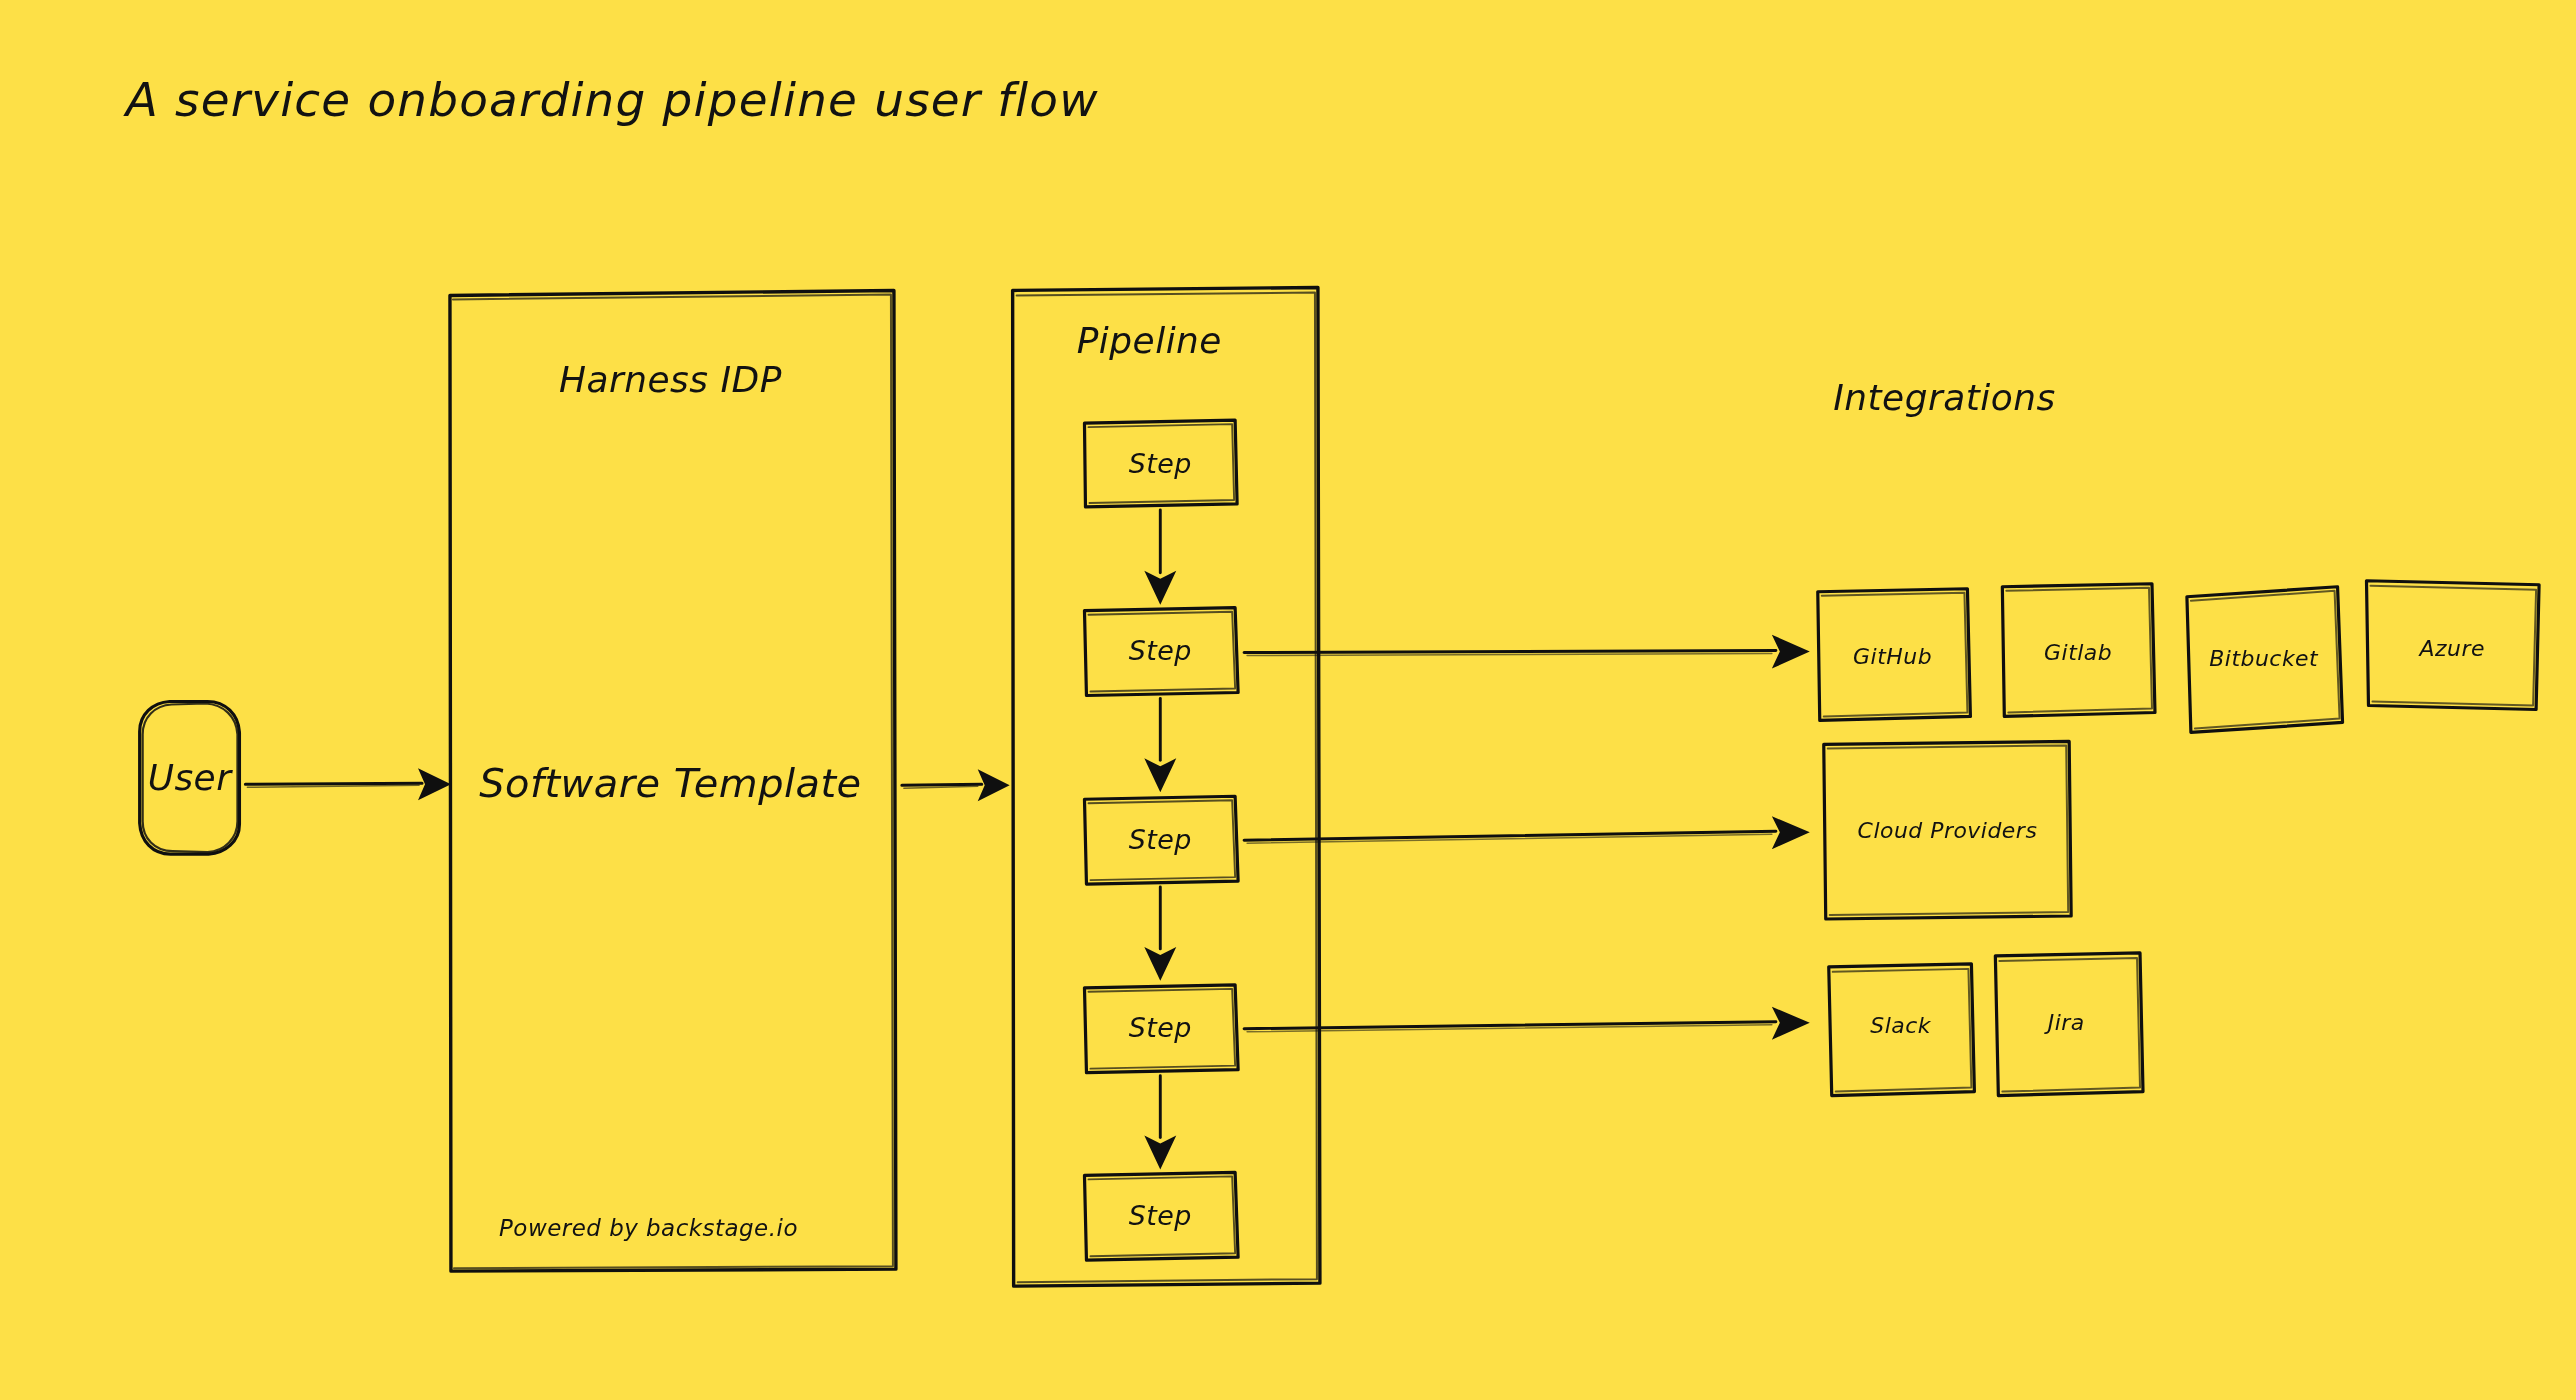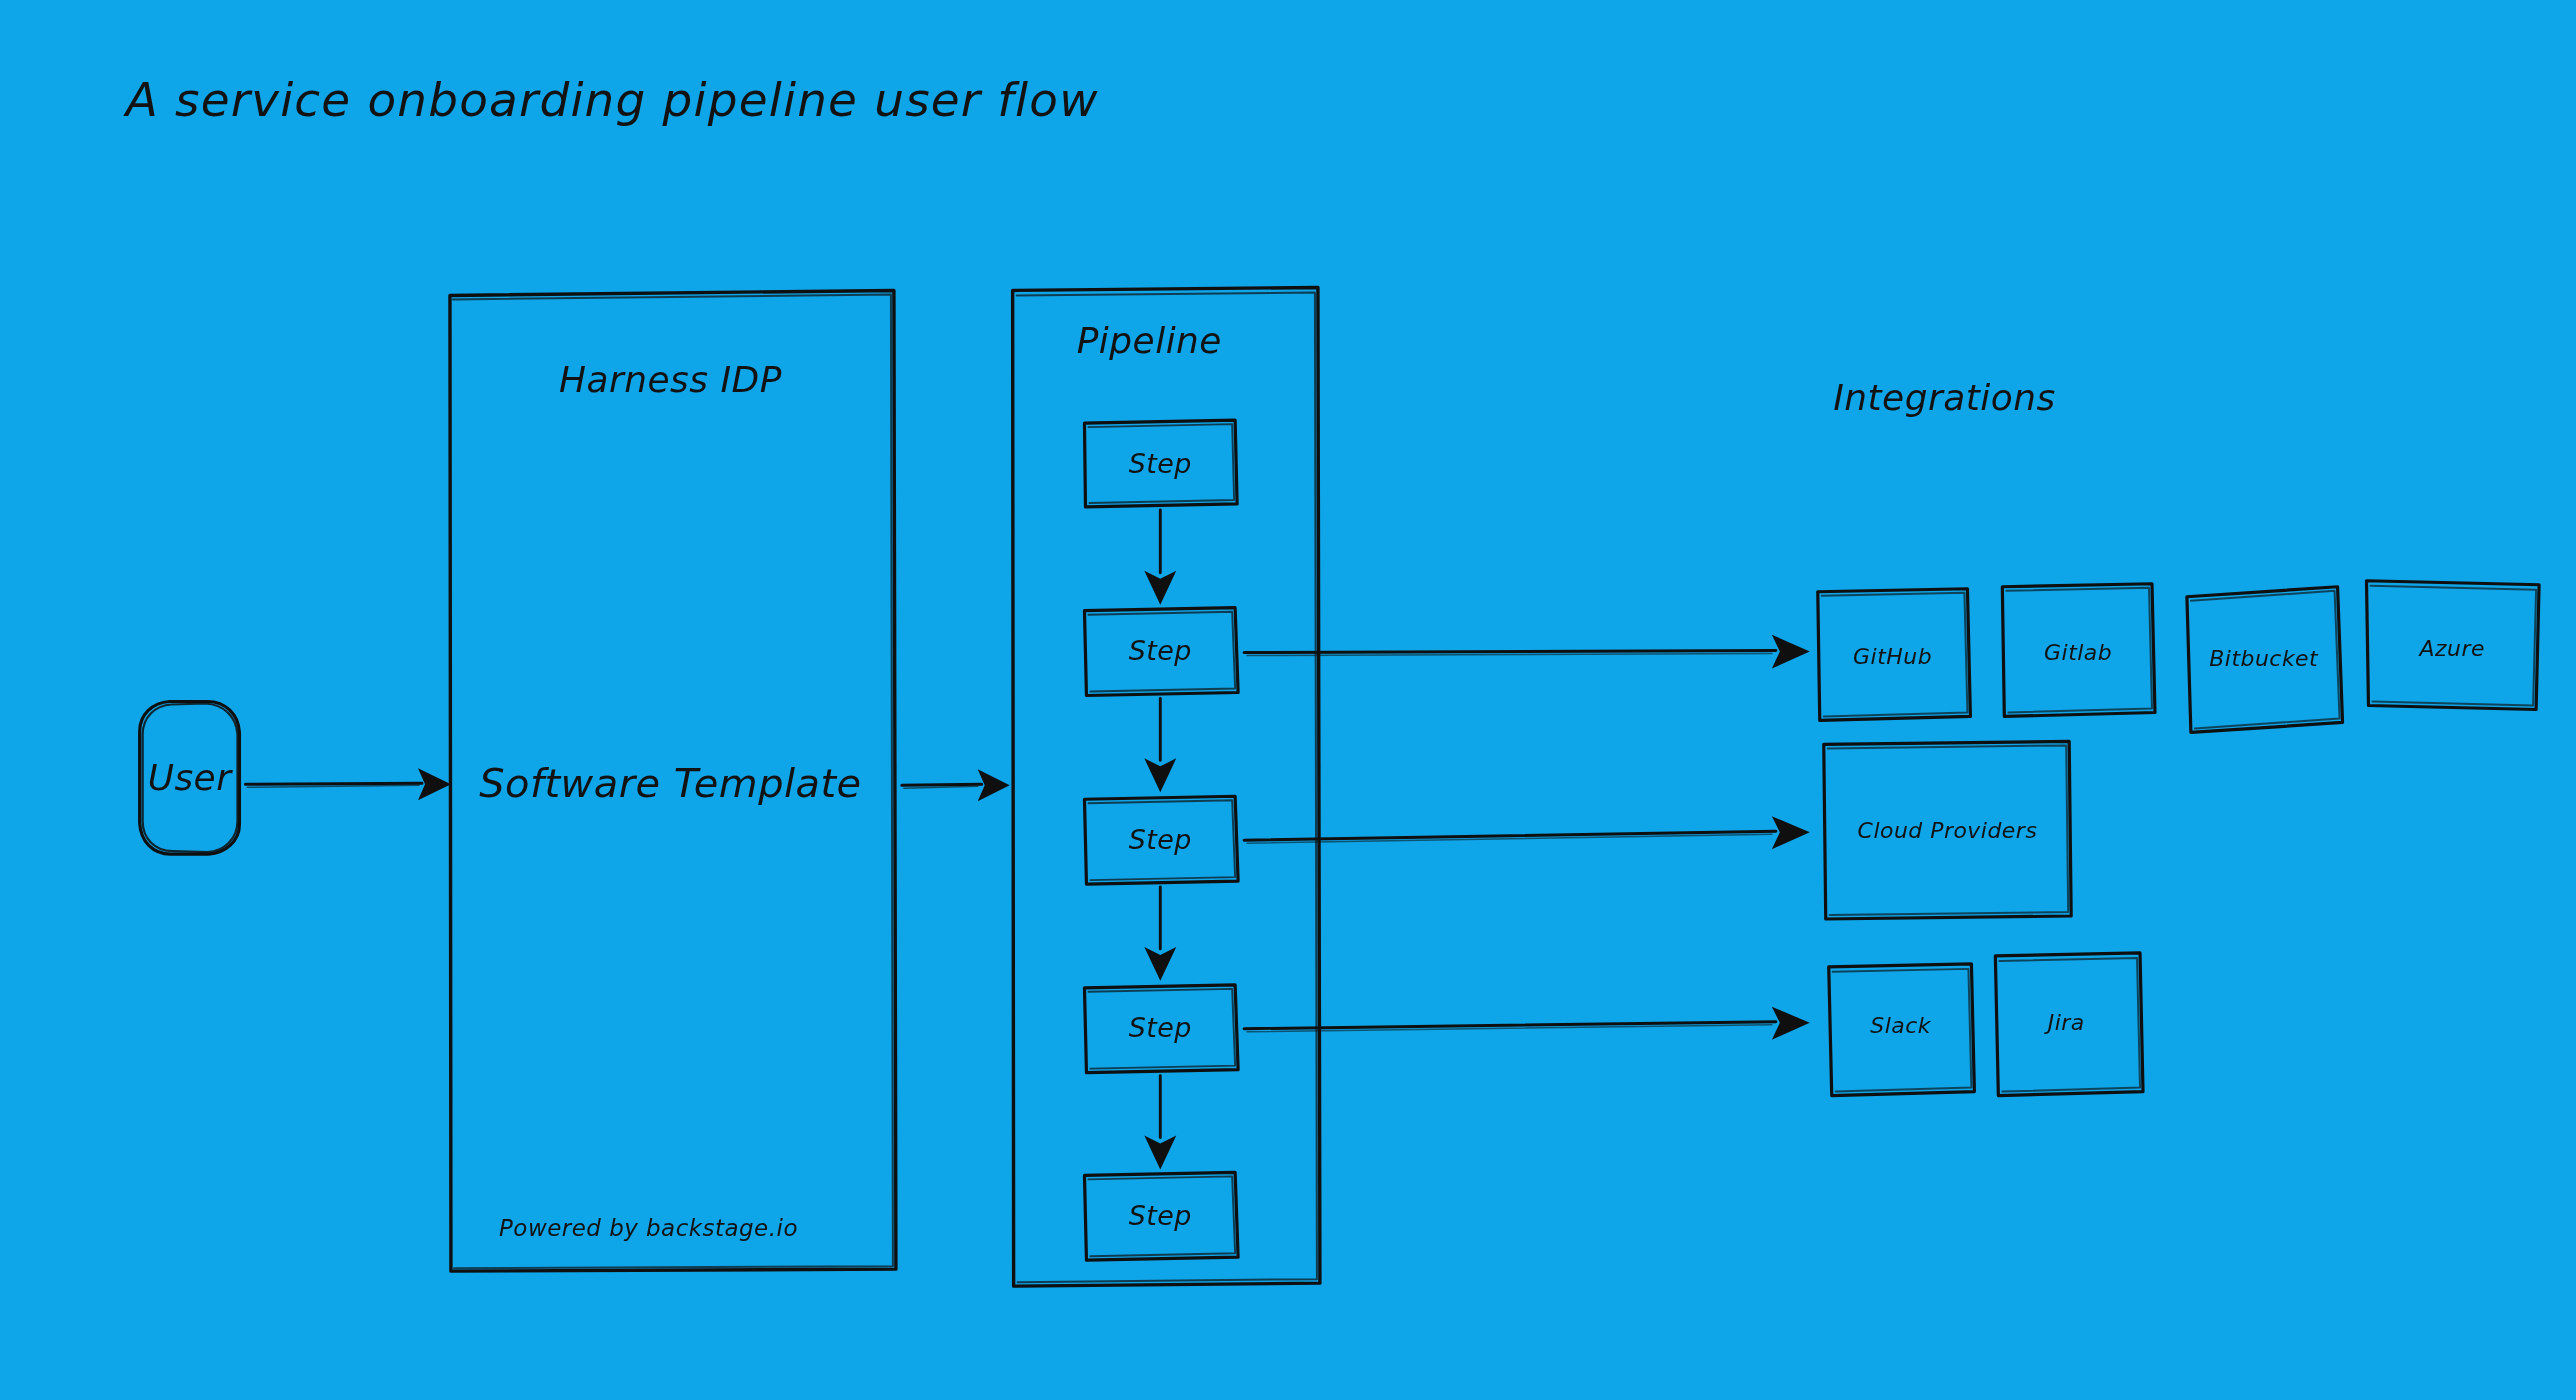--- a/index.html
+++ b/index.html
@@ -10,21 +10,21 @@
   body {
     width: 2576px;
     height: 1401px;
     overflow: hidden;
     font-family: "DejaVu Sans", sans-serif;
   }
   #canvas-root {
     position: relative;
     width: 2576px;
     height: 1401px;
-    background: #0ea5e9;
+    background: #fde047;
   }
   svg#diagram {
     display: block;
     width: 2576px;
     height: 1401px;
   }
   .sketch-stroke {
     fill: none;
     stroke: #0f0f0f;
     stroke-linecap: round;

